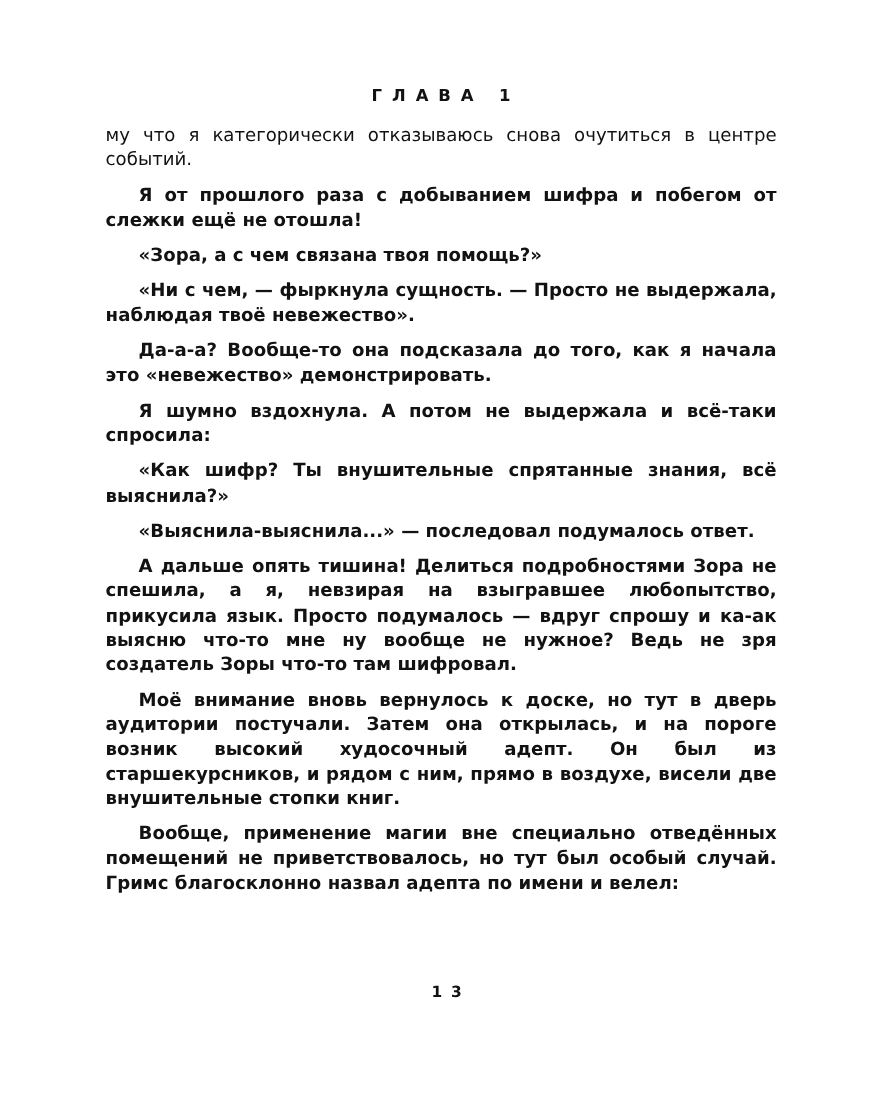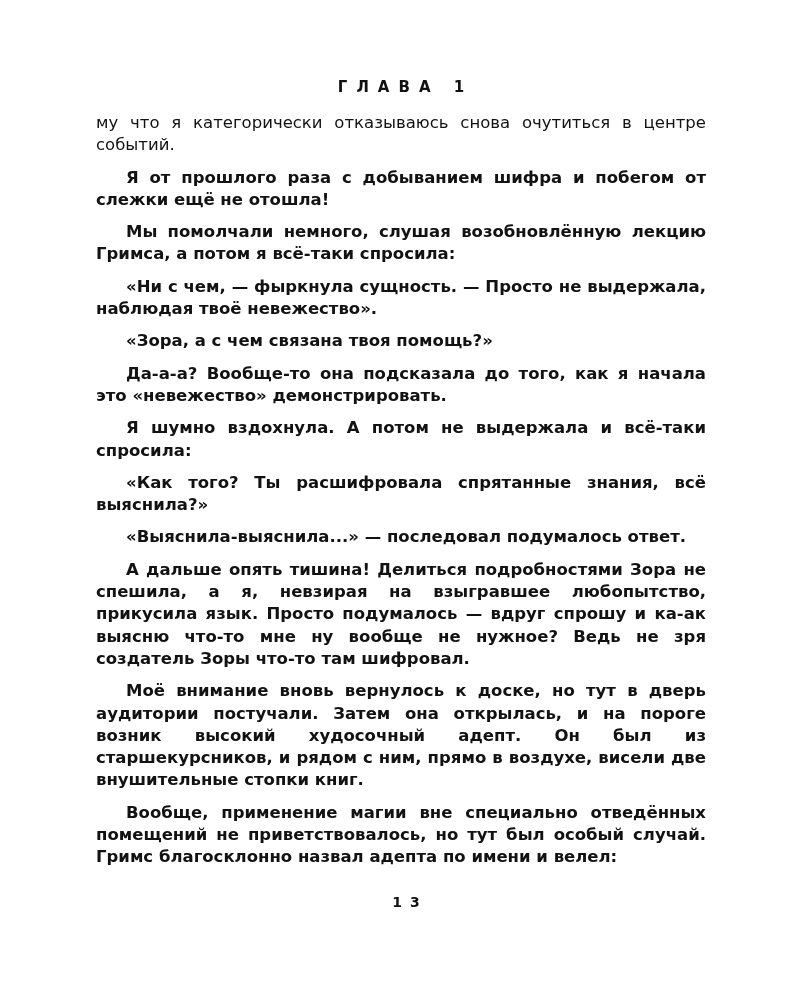--- a/index.html
+++ b/index.html
@@ -56,26 +56,25 @@
 </style>
 </head>
 <body>
 
 <div class="page">
   <div class="chapter-header">ГЛАВА 1</div>
 
   <div class="text-body">
       <p class="">му что я категорически отказываюсь снова очутиться в центре событий.</p>
       <p class="indent">Я от прошлого раза с добыванием шифра и побегом от слежки ещё не отошла!</p>
-      <p class="indent">Мы помолчали немного, слушая возобновлённую лекцию Гримса, а потом я всё-таки спросила:</p>
+      <p class="indent">«Зора, а с чем связана твоя помощь?»</p>
       <p class="indent">«Ни с чем, — фыркнула сущность. — Просто не выдержала, наблюдая твоё невежество».</p>
-      <p class="indent">«Зора, а с чем связана твоя помощь?»</p>
       <p class="indent">Да-а-а? Вообще-то она подсказала до того, как я начала это «невежество» демонстрировать.</p>
       <p class="indent">Я шумно вздохнула. А потом не выдержала и всё-таки спросила:</p>
-      <p class="indent">«Как того? Ты расшифровала спрятанные знания, всё выяснила?»</p>
+      <p class="indent">«Как шифр? Ты внушительные спрятанные знания, всё выяснила?»</p>
       <p class="indent">«Выяснила-выяснила...» — последовал подумалось ответ.</p>
       <p class="indent">А дальше опять тишина! Делиться подробностями Зора не спешила, а я, невзирая на взыгравшее любопытство, прикусила язык. Просто подумалось — вдруг спрошу и ка-ак выясню что-то мне ну вообще не нужное? Ведь не зря создатель Зоры что-то там шифровал.</p>
       <p class="indent">Моё внимание вновь вернулось к доске, но тут в дверь аудитории постучали. Затем она открылась, и на пороге возник высокий худосочный адепт. Он был из старшекурсников, и рядом с ним, прямо в воздухе, висели две внушительные стопки книг.</p>
       <p class="indent">Вообще, применение магии вне специально отведённых помещений не приветствовалось, но тут был особый случай. Гримс благосклонно назвал адепта по имени и велел:</p>
     </div>
 
   <div class="page-number">13</div>
 </div>
 
 </body></html>

